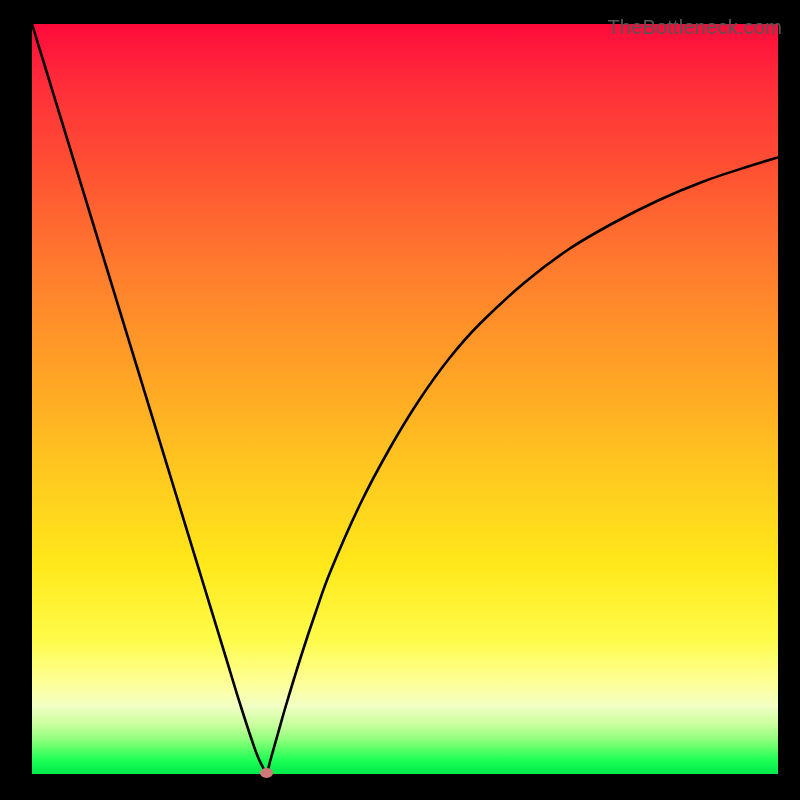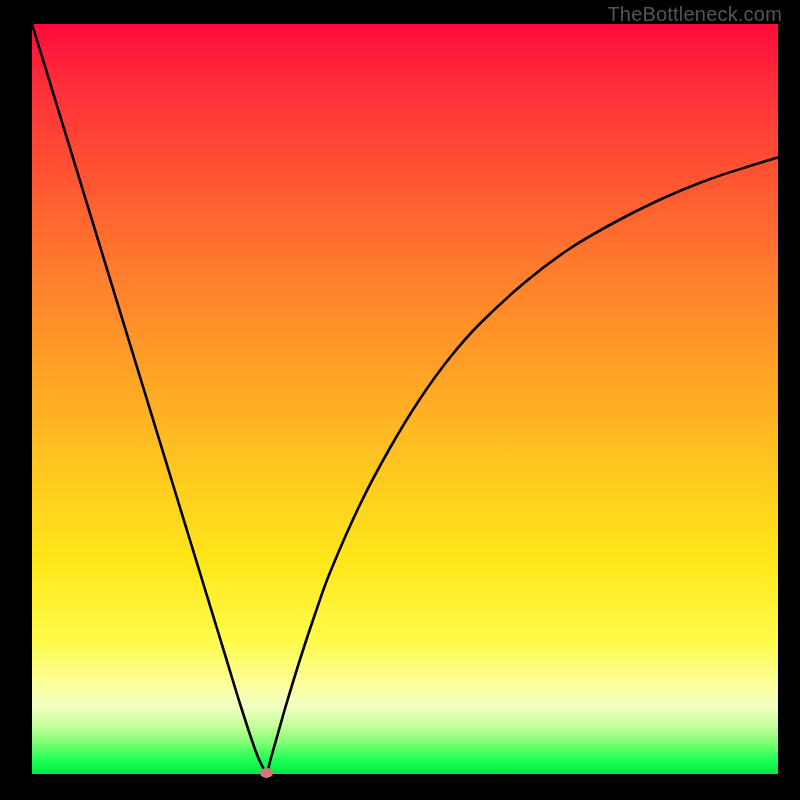--- a/index.html
+++ b/index.html
@@ -47,21 +47,21 @@
   }
   .curve-svg {
     position: absolute;
     left: 0;
     top: 0;
     width: 746px;
     height: 750px;
   }
   .watermark {
     position: absolute;
-    top: 3px;
+    top: 16px;
     right: 18px;
     color: #555;
     font-size: 20px;
     font-weight: 500;
     letter-spacing: 0.2px;
     user-select: none;
   }
   .marker {
     position: absolute;
     width: 13px;

